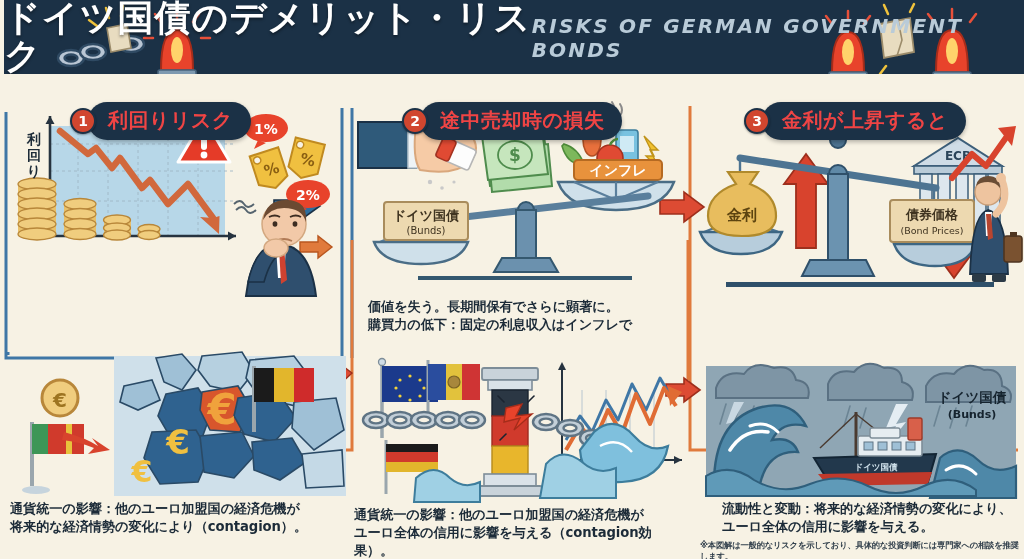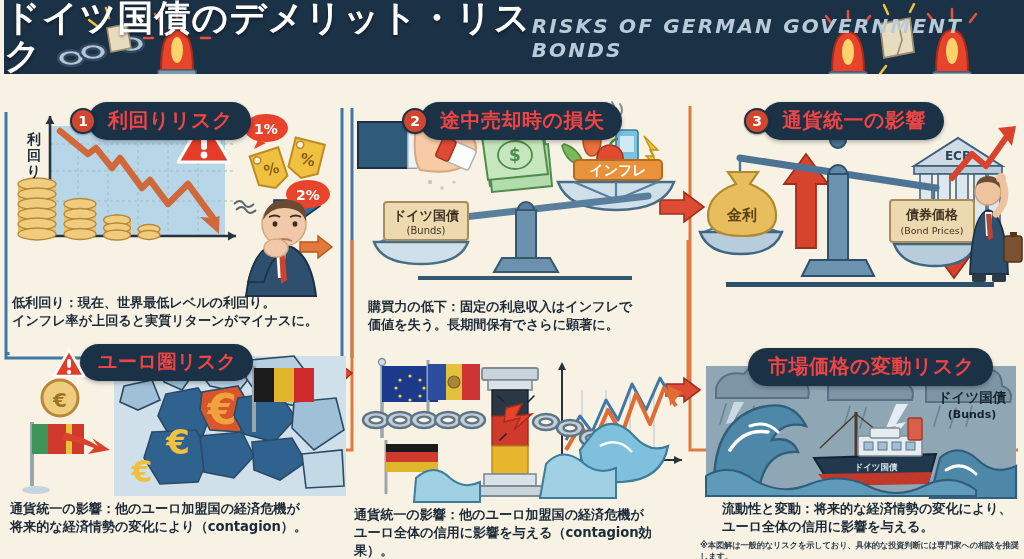--- a/index.html
+++ b/index.html
@@ -356,24 +356,20 @@
         <text x="26" y="48" font-size="14" font-weight="bold" fill="#1c2b38" text-anchor="middle" font-family="DejaVu Sans, sans-serif">利</text>
         <text x="26" y="64" font-size="14" font-weight="bold" fill="#1c2b38" text-anchor="middle" font-family="DejaVu Sans, sans-serif">回</text>
         <text x="26" y="80" font-size="14" font-weight="bold" fill="#1c2b38" text-anchor="middle" font-family="DejaVu Sans, sans-serif">り</text>
       </svg>
     </div>
   </div>
   <div class="pill-wrap" style="left:70px; top:102px;">
     <div class="badge-num">1</div>
     <div class="pill">利回りリスク</div>
   </div>
-  <div class="caption" style="left:12px; top:294px; width:330px;">
-    <div>低利回り：現在、世界最低レベルの利回り。</div>
-    <div>インフレ率が上回ると実質リターンがマイナスに。</div>
-  </div>
 
   <div class="panel" style="left:358px; top:96px; width:322px; height:200px;">
     <div class="panel-art">
       <svg width="322" height="200" viewBox="0 0 322 200">
 
         <g>
           <path d="M0 26 L58 26 L58 72 L0 72 Z" fill="#2f5a7a" stroke="#1b3146" stroke-width="2"></path>
           <rect x="50" y="26" width="10" height="46" fill="#eef3f6" stroke="#b8c6d0" stroke-width="1.5"></rect>
           <path d="M58 30 Q98 24 112 38 Q124 52 112 66 Q96 80 62 74 Q54 62 58 30 Z" fill="#f6cba6" stroke="#d9a77c" stroke-width="2"></path>
           <g transform="rotate(24 96 62)">
@@ -438,22 +434,22 @@
           <text x="68" y="138" font-size="10" fill="#3f3320" text-anchor="middle" font-family="DejaVu Sans, sans-serif">(Bunds)</text>
         </g>
       </svg>
     </div>
   </div>
   <div class="pill-wrap" style="left:402px; top:102px;">
     <div class="badge-num">2</div>
     <div class="pill">途中売却時の損失</div>
   </div>
   <div class="caption" style="left:368px; top:298px; width:320px;">
+    <div>価値を失う。長期間保有でさらに顕著に。</div>
     <div>購買力の低下：固定の利息収入はインフレで</div>
-    <div>価値を失う。長期間保有でさらに顕著に。</div>
   </div>
 
   <div class="panel" style="left:700px; top:96px; width:320px; height:200px;">
     <div class="panel-art">
       <svg width="320" height="200" viewBox="0 0 320 200">
 
         <g>
           <path d="M214 70 L258 42 L302 70 Z" fill="#cfdce6" stroke="#3d5f7a" stroke-width="2"></path>
           <rect x="214" y="70" width="88" height="8" fill="#b9cbd8" stroke="#3d5f7a" stroke-width="1.6"></rect>
           <g fill="#dde7ee" stroke="#3d5f7a" stroke-width="1.5">
@@ -521,21 +517,21 @@
           <rect x="304" y="140" width="18" height="26" rx="3" fill="#7a5230" stroke="#4f3520" stroke-width="1.6"></rect>
           <rect x="310" y="136" width="7" height="5" fill="#4f3520"></rect>
           <rect x="272" y="178" width="14" height="8" rx="2" fill="#2b3a46"></rect>
           <rect x="292" y="178" width="14" height="8" rx="2" fill="#2b3a46"></rect>
         </g>
       </svg>
     </div>
   </div>
   <div class="pill-wrap" style="left:744px; top:102px;">
     <div class="badge-num">3</div>
-    <div class="pill">通貨統一の影響</div>
+    <div class="pill">金利が上昇すると</div>
   </div>
 
   <div class="panel" style="left:6px; top:346px; width:340px; height:150px;">
     <div class="panel-art">
       <svg width="340" height="150" viewBox="0 0 340 150">
         <rect x="108" y="10" width="232" height="140" fill="#cfe0ea"></rect>
         <g stroke="#2a4a66" stroke-width="1.6">
           <path d="M150 12 L176 8 L190 24 L176 44 L158 36 Z" fill="#9fc0d6"></path>
           <path d="M196 10 L236 6 L248 26 L232 46 L204 40 L192 24 Z" fill="#b6d0e0"></path>
           <path d="M244 14 L288 10 L306 34 L290 60 L254 52 L240 32 Z" fill="#b6d0e0"></path>
@@ -575,30 +571,20 @@
           <path d="M268 22 L288 22 L288 56 L268 56 Z" fill="#e2b62c"></path>
           <path d="M288 22 L308 22 L308 56 L288 56 Z" fill="#cf2b2b"></path>
         </g>
 
         <g>
           <path d="M58 86 Q80 92 92 100 L86 92 L104 104 L82 108 L88 102 Q74 96 56 94 Z" fill="#d8432d"></path>
         </g>
       </svg>
     </div>
   </div>
-  <div class="pill-wrap" style="left:52px; top:344px;">
-    <div class="badge-warn">
-      <svg width="34" height="30" viewBox="0 0 34 30">
-        <path d="M17 2 L32 28 L2 28 Z" fill="#e53b28" stroke="#fff" stroke-width="2.6" stroke-linejoin="round"></path>
-        <rect x="15" y="11" width="4" height="9" rx="2" fill="#fff"></rect>
-        <circle cx="17" cy="24" r="2.2" fill="#fff"></circle>
-      </svg>
-    </div>
-    <div class="pill small">ユーロ圏リスク</div>
-  </div>
   <div class="caption" style="left:10px; top:500px; width:340px;">
     <div>通貨統一の影響：他のユーロ加盟国の経済危機が</div>
     <div>将来的な経済情勢の変化により（contagion）。</div>
   </div>
 
   <div class="panel" style="left:356px; top:354px; width:330px; height:145px;">
     <div class="panel-art">
       <svg width="330" height="145" viewBox="0 0 330 145">
 
         <g>
@@ -755,23 +741,20 @@
           <path d="M240 92 q18 -16 38 2 q16 16 38 6 l0 32 l-86 0 Z" fill="#4e88a8" stroke="#2f5f7c" stroke-width="2.2"></path>
           <path d="M246 104 q16 -10 30 4" fill="none" stroke="#fff" stroke-width="3" stroke-linecap="round"></path>
           <path d="M6 110 q24 -14 48 4 q28 16 56 4 q30 -12 58 2 q28 14 56 0 q28 -14 52 4 l0 6 l-270 0 Z" fill="#5f9ab8" stroke="#2f5f7c" stroke-width="2"></path>
         </g>
 
         <text x="272" y="36" font-size="13.5" font-weight="bold" fill="#16242f" text-anchor="middle" font-family="DejaVu Sans, sans-serif">ドイツ国債</text>
         <text x="272" y="52" font-size="11" font-weight="bold" fill="#16242f" text-anchor="middle" font-family="DejaVu Sans, sans-serif">(Bunds)</text>
       </svg>
     </div>
   </div>
-  <div class="pill-wrap" style="left:748px; top:348px;">
-    <div class="pill">市場価格の変動リスク</div>
-  </div>
   <div class="caption" style="left:702px; top:500px; width:320px;margin-left:20px;">
     <div>流動性と変動：将来的な経済情勢の変化により、</div>
     <div>ユーロ全体の信用に影響を与える。</div>
   </div>
 
   <div class="disclaimer" style="left:700px; top:540px; width:324px;">※本図解は一般的なリスクを示しており、具体的な投資判断には専門家への相談を推奨します。</div>
 
 </div>
 
 </body></html>

